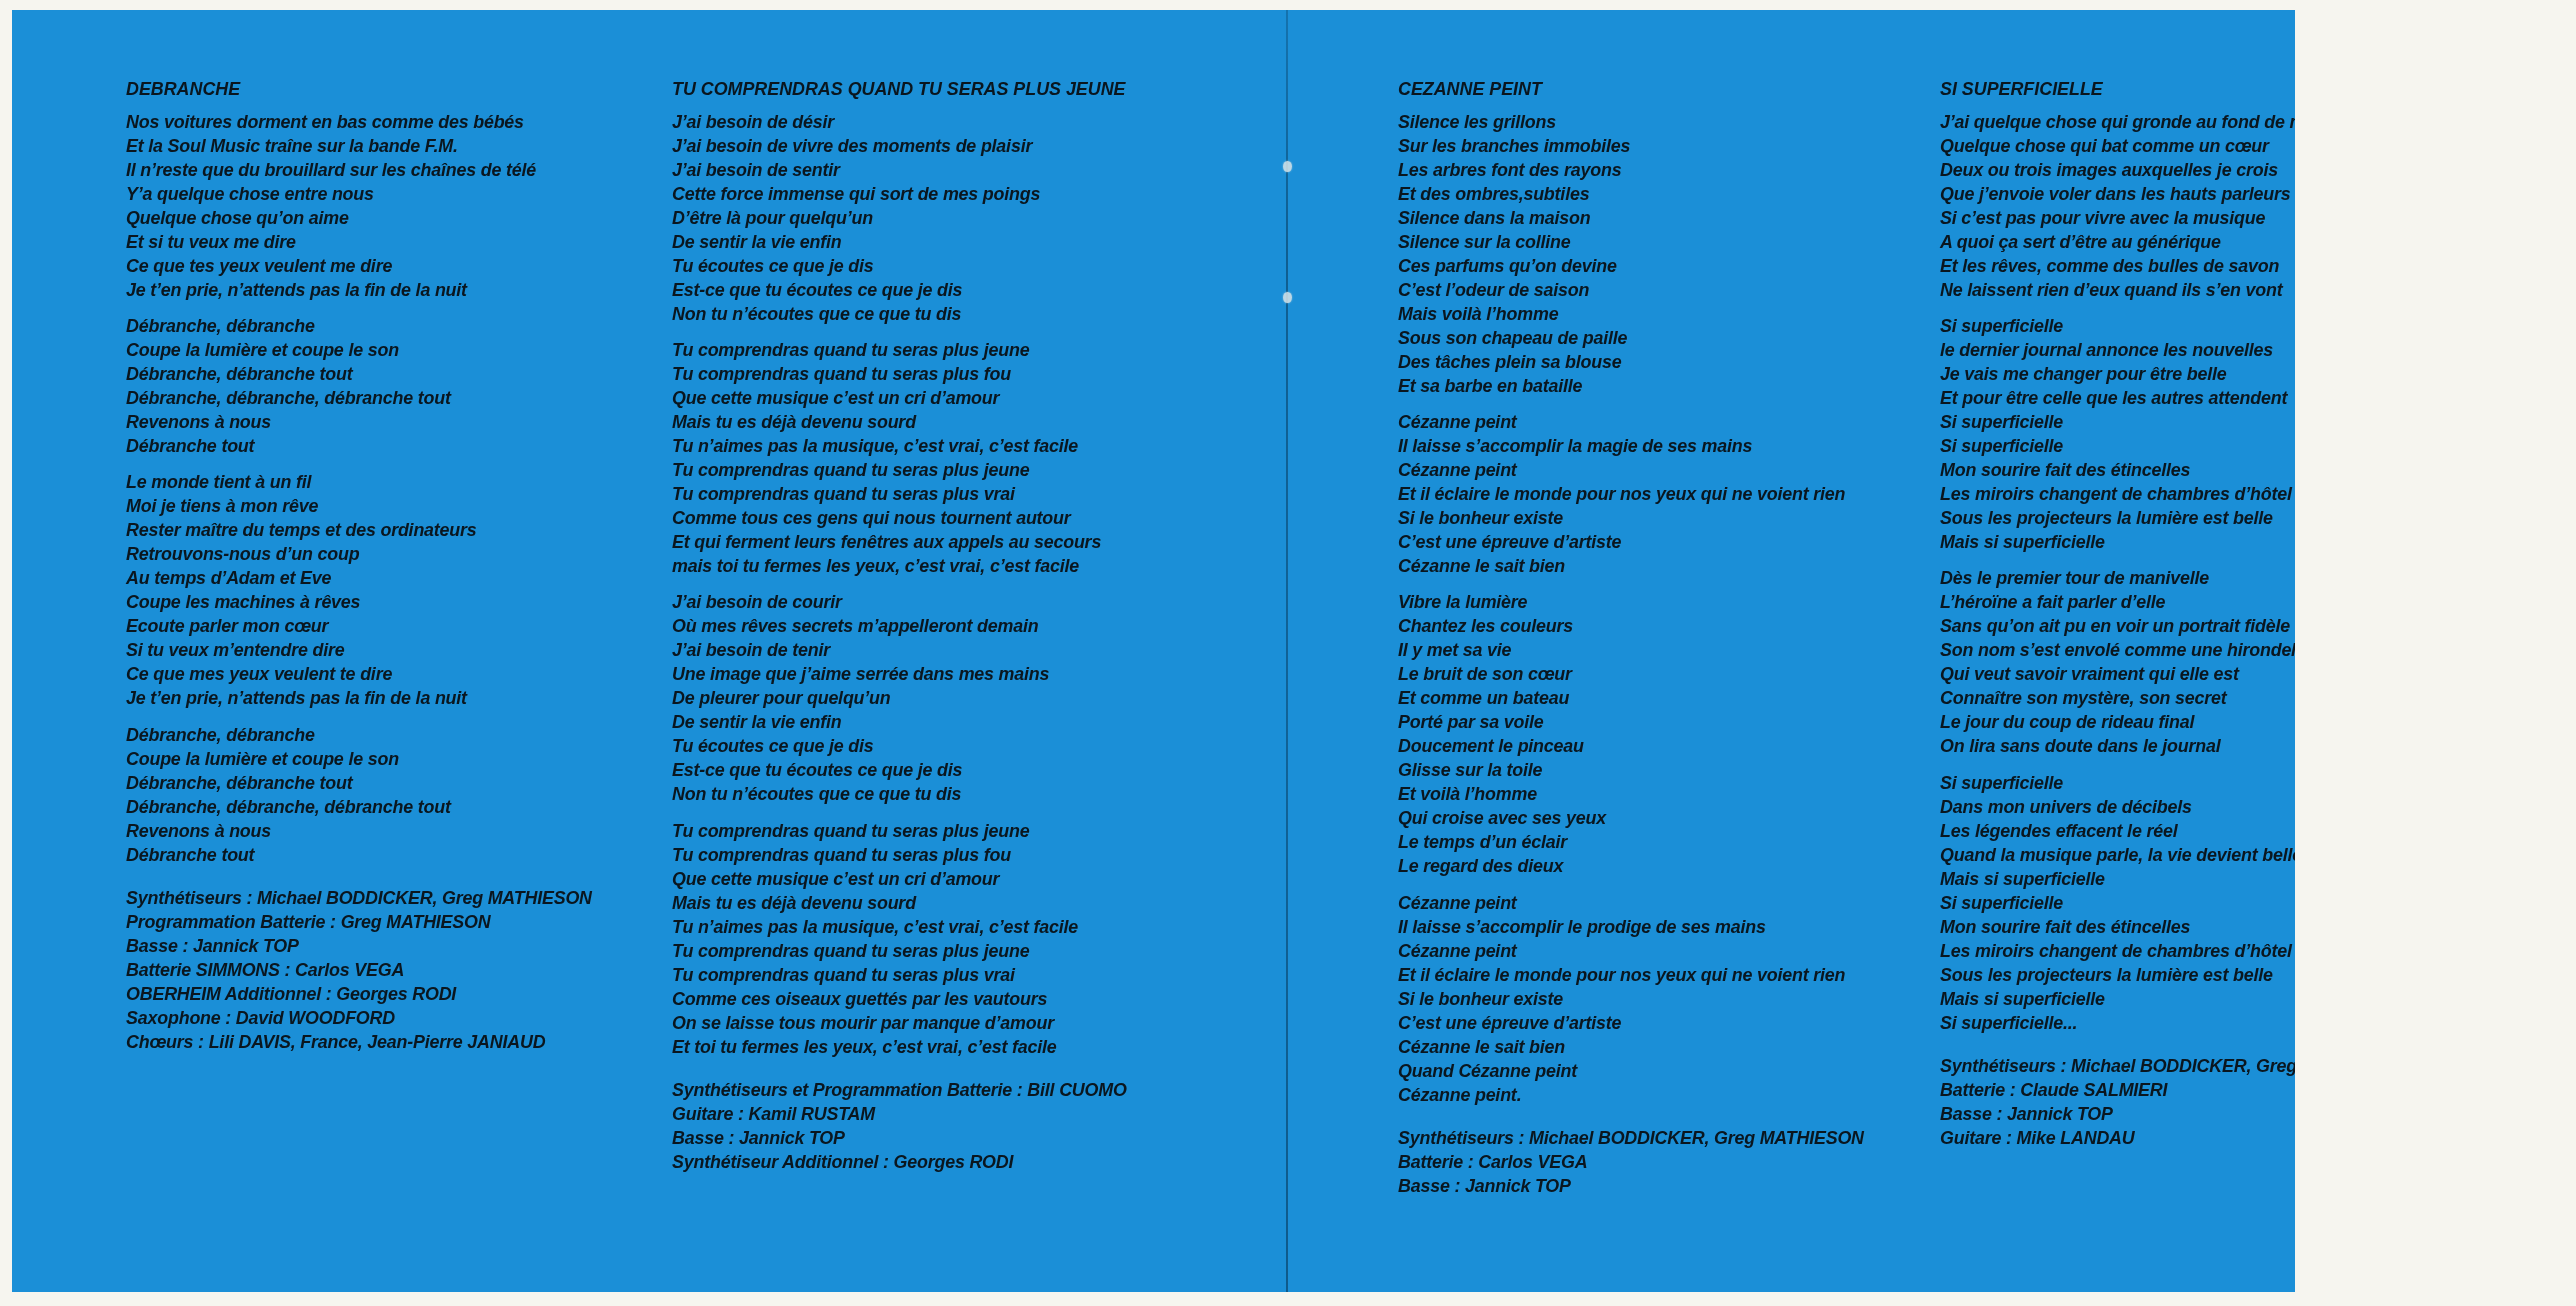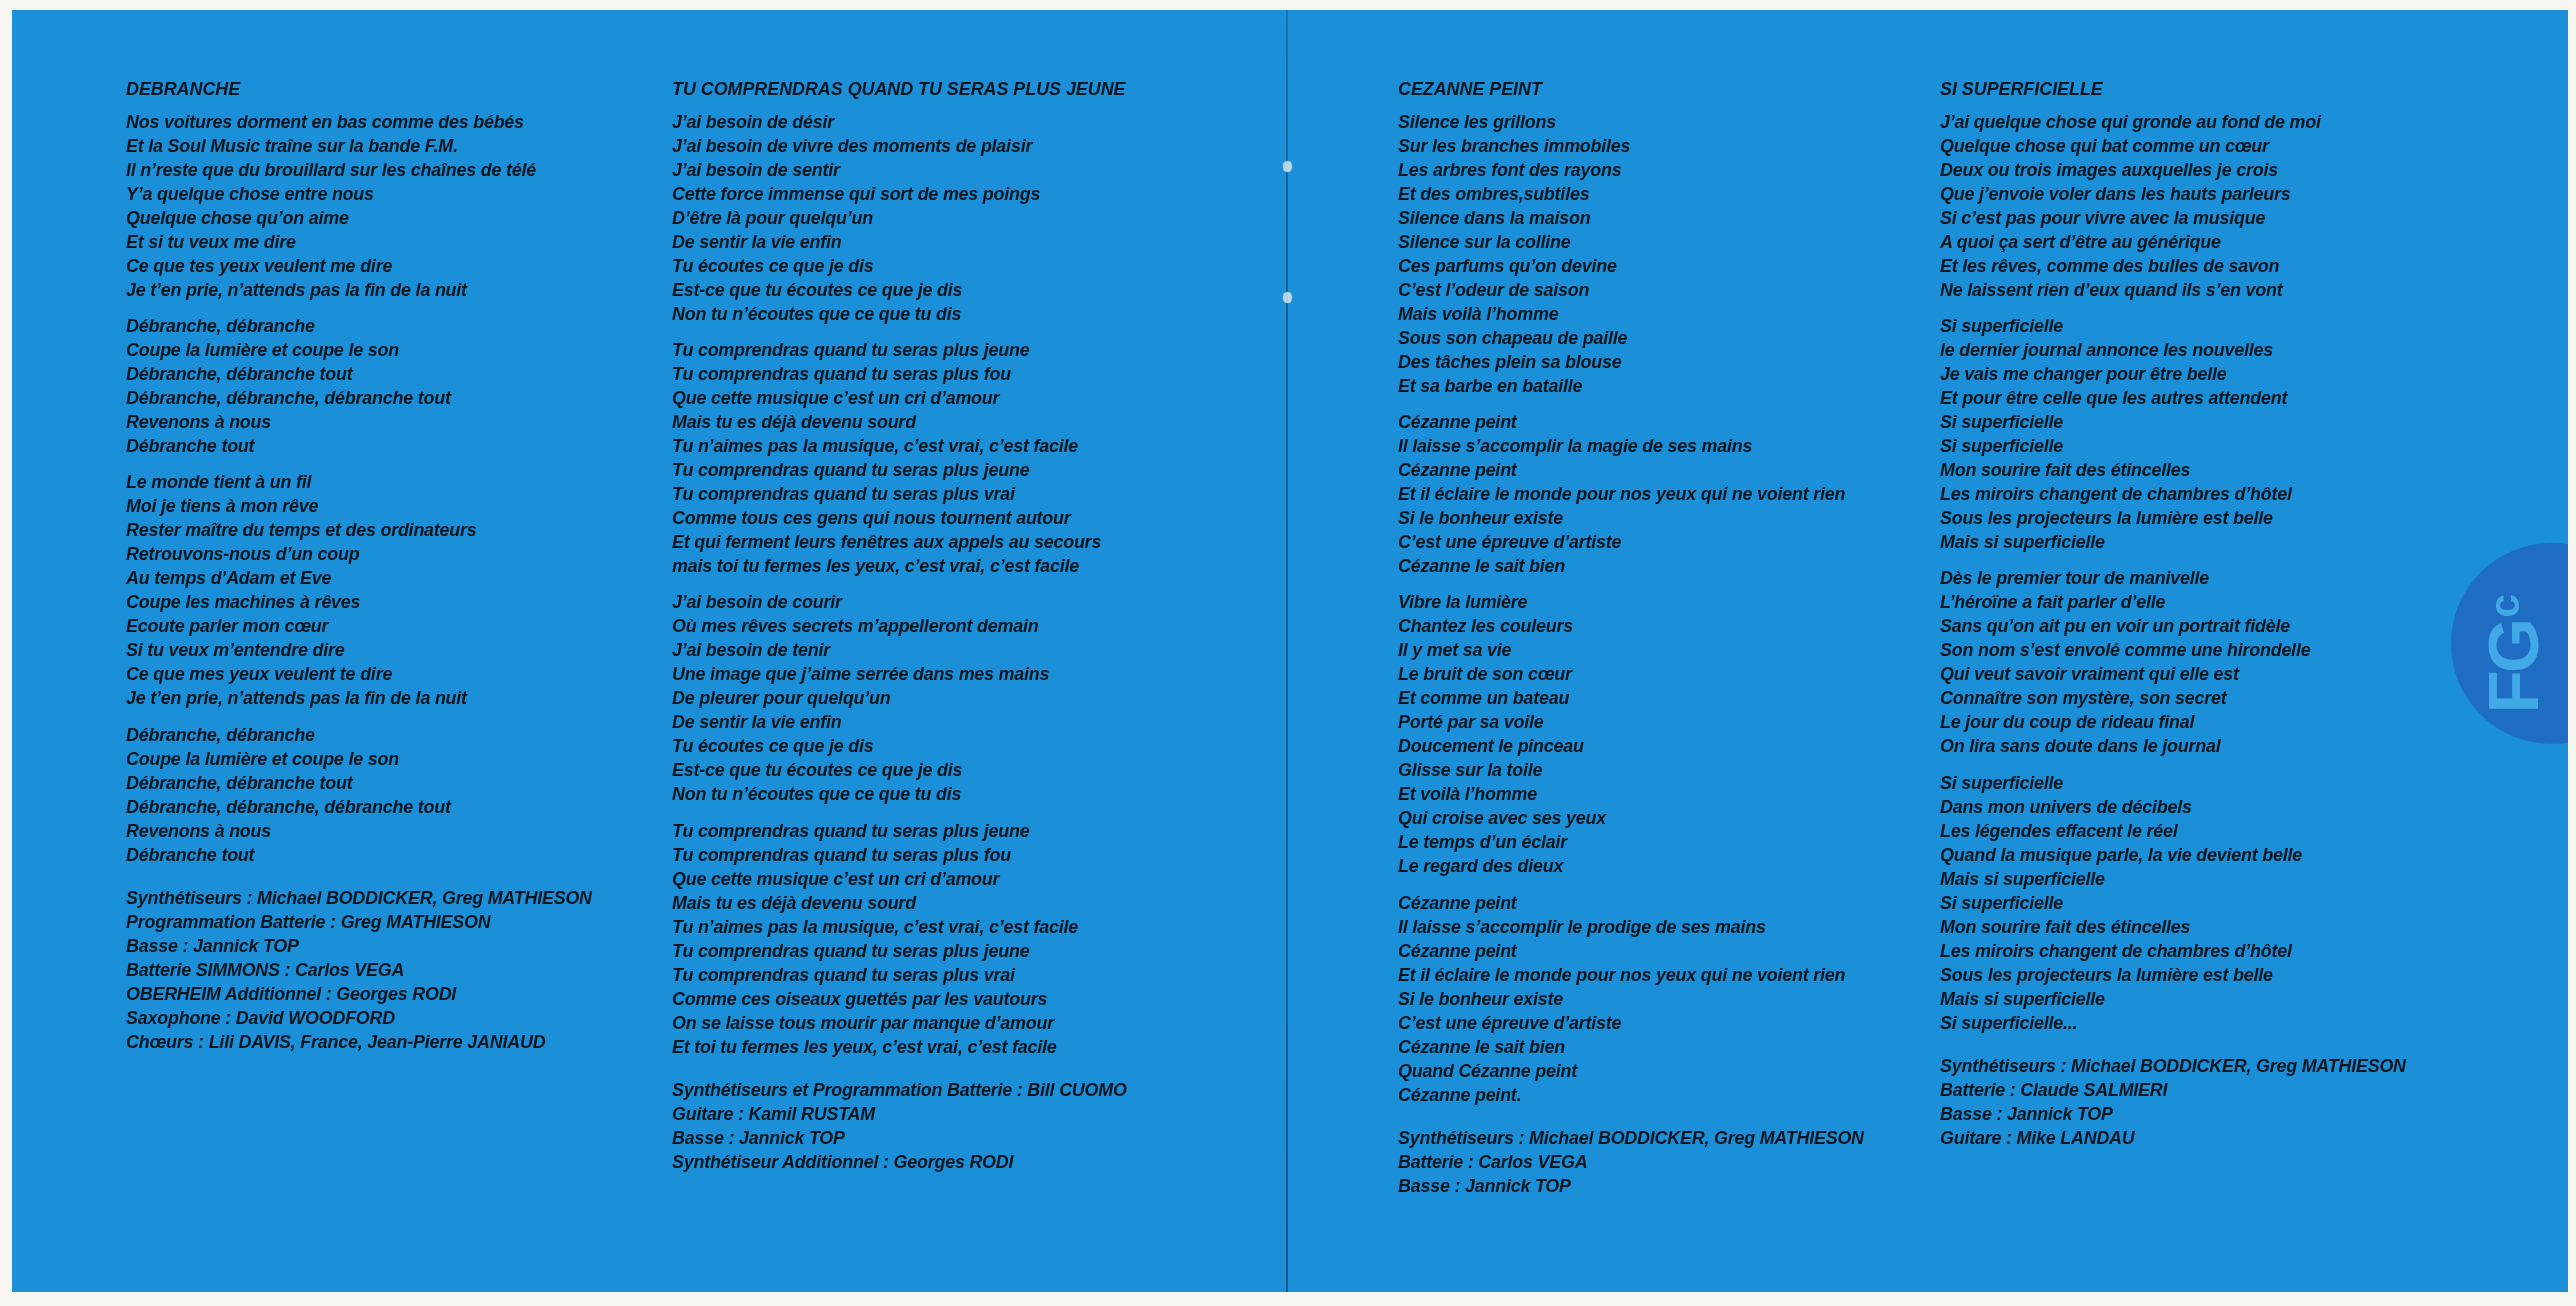--- a/index.html
+++ b/index.html
@@ -10,21 +10,21 @@
     background: #f6f5ef;
     overflow: hidden;
     font-family: "Liberation Sans", sans-serif;
   }
 
   
   .spread {
     position: absolute;
     left: 12.2px;
     top: 9.5px;
-    width: 2556px;
+    width: 2283px;
     height: 1282px;
     background: #1b8fd7;
     overflow: hidden;
   }
 
   
   .fold {
     position: absolute;
     left: 1274px;
     top: 0;

